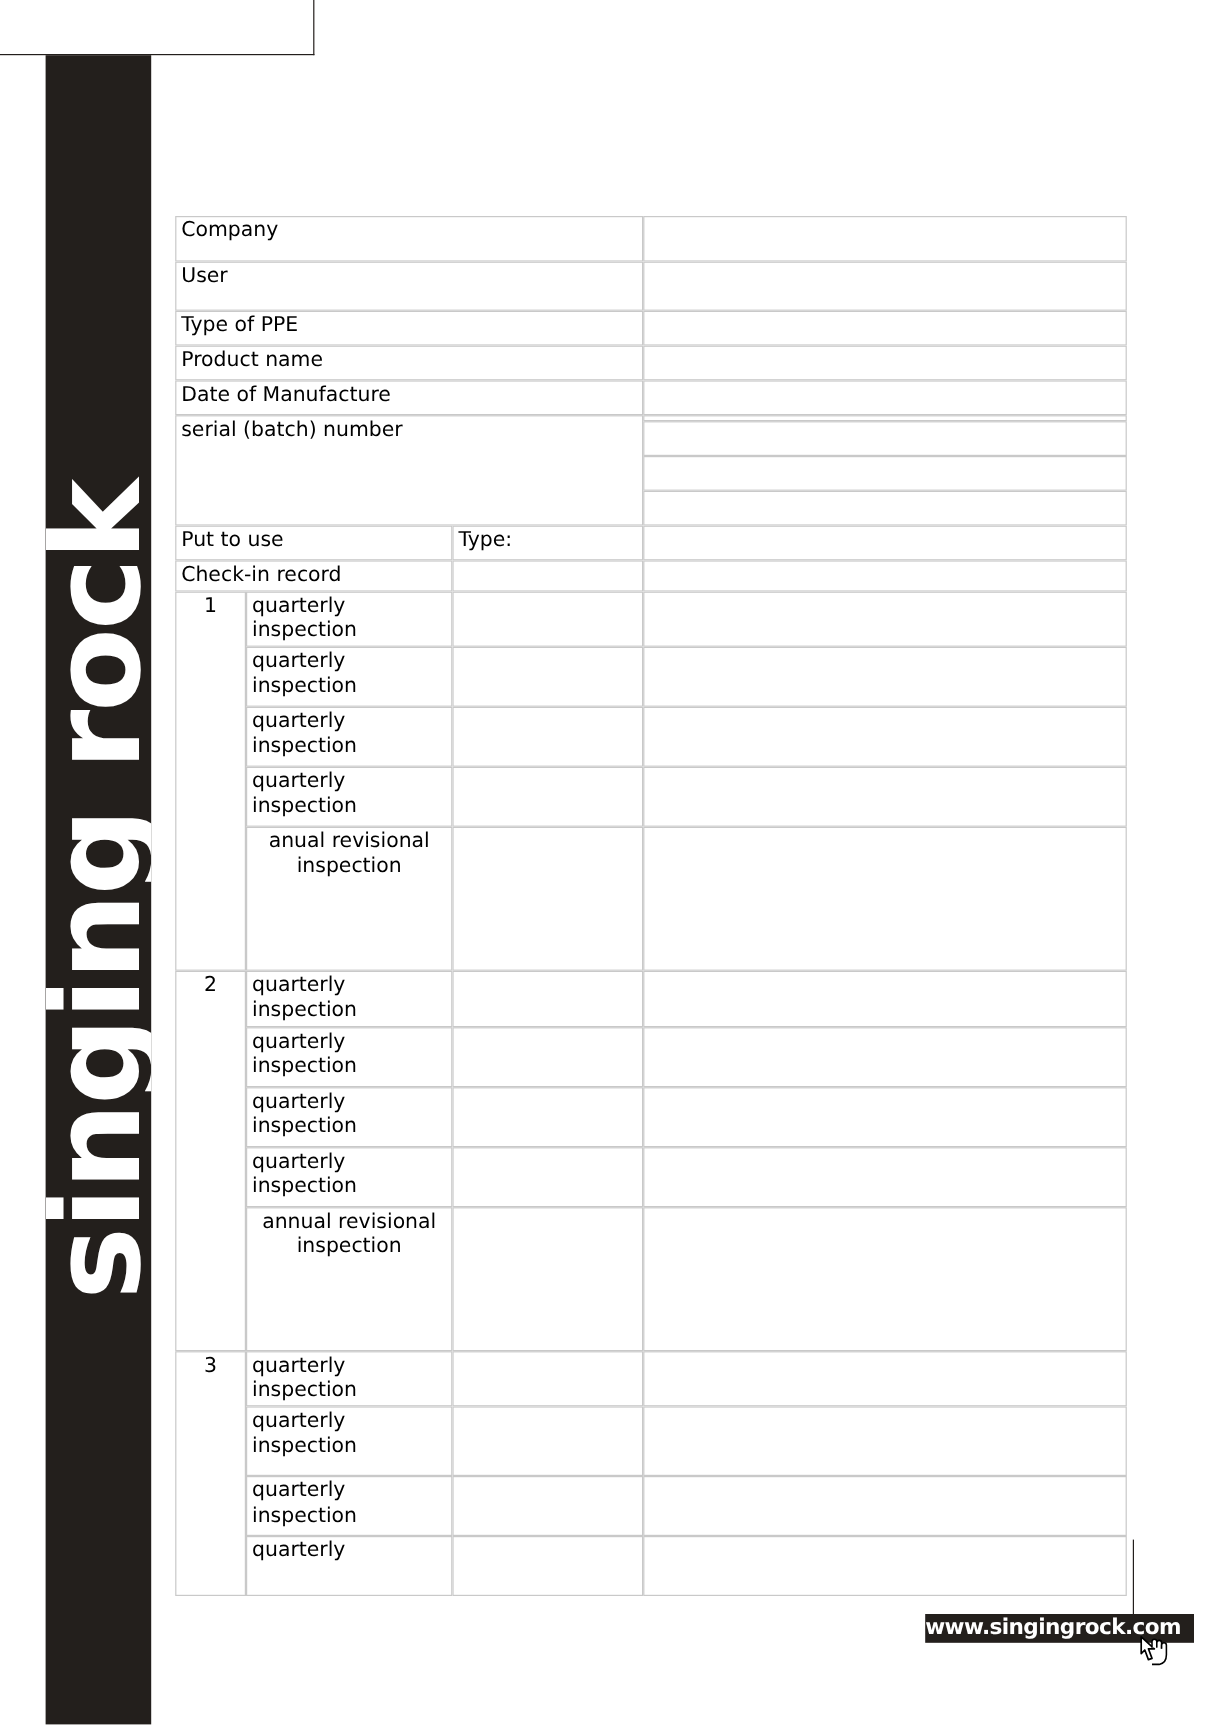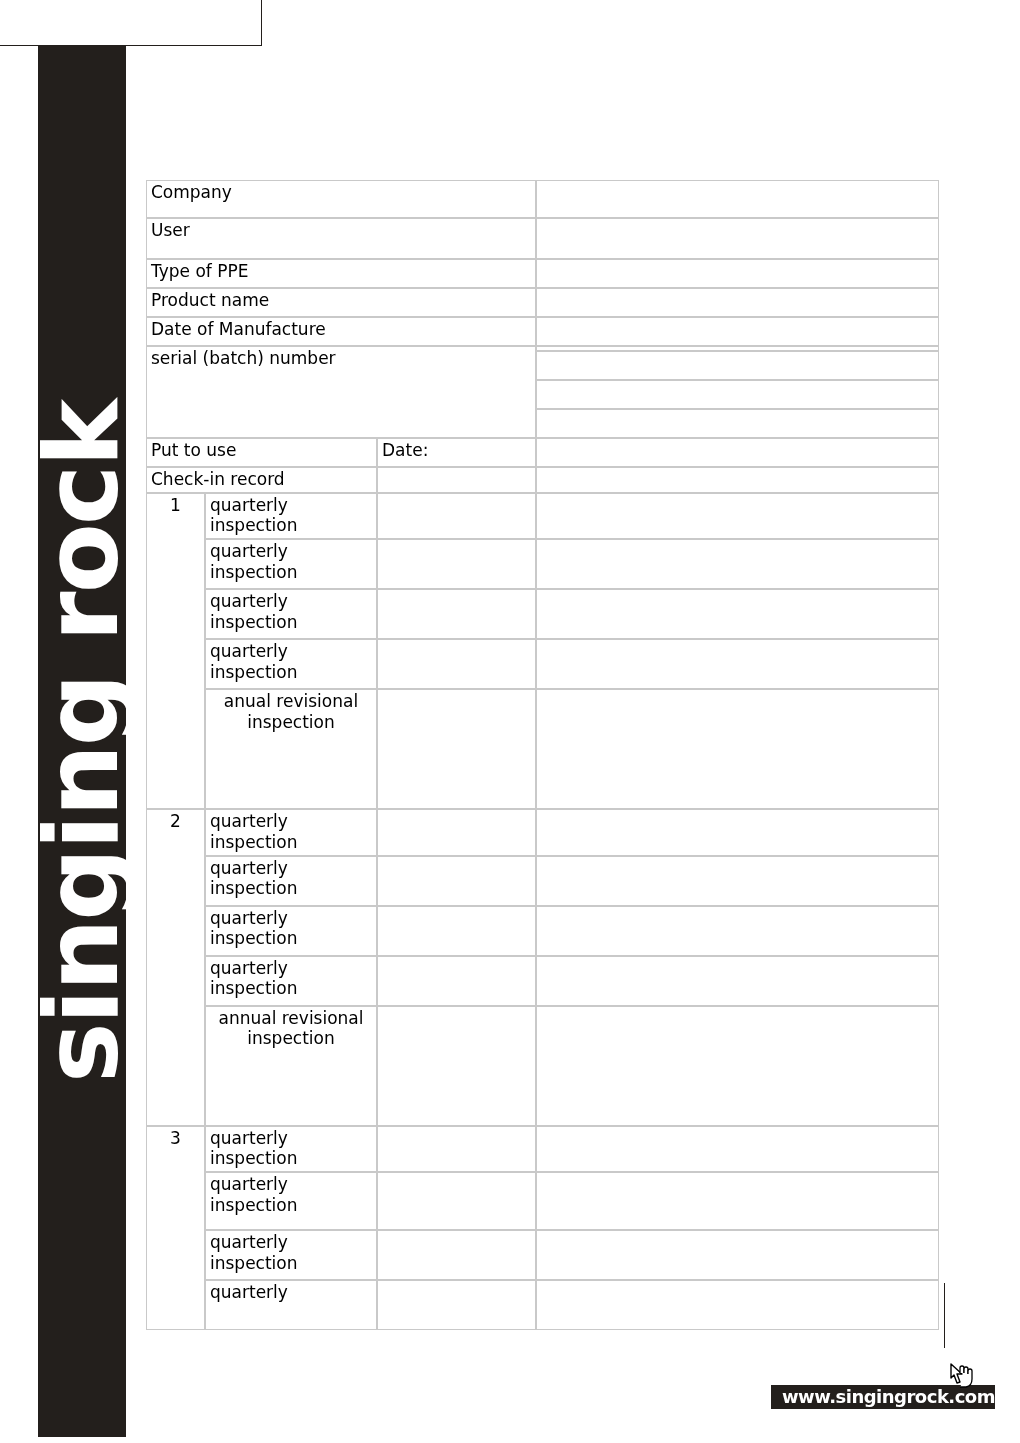--- a/index.html
+++ b/index.html
@@ -151,22 +151,21 @@
   #website-banner {
     position: absolute;
     left: 771px;
     top: 1345px;
     width: 224px;
     height: 24px;
     background: #231f1c;
     z-index: 7;
     display: flex;
     align-items: center;
-    justify-content: flex-end;
-    margin-top: 40px;
+    justify-content: flex-start;
   }
   #website-banner-text {
     color: #ffffff;
     font-family: "DejaVu Sans", "Liberation Sans", sans-serif;
     font-weight: bold;
     font-size: 18px;
     letter-spacing: -0.5px;
     line-height: 1;
     white-space: nowrap;
   }
@@ -229,21 +228,21 @@
       </tr>
       <tr>
         <td class="cell-blank" style="height:29px"></td>
       </tr>
       <tr>
         <td class="cell-blank" style="height:29px"></td>
       </tr>
 
       <tr>
         <td class="cell-label" colspan="2" style="height:29px">Put to use</td>
-        <td class="cell-label">Date:</td>
+        <td class="cell-label">Type:</td>
         <td class="cell-blank"></td>
       </tr>
 
       <tr>
         <td class="cell-label" colspan="2" style="height:18px">Check-in record</td>
         <td class="cell-blank"></td>
         <td class="cell-blank"></td>
       </tr>
 
       <tr>

